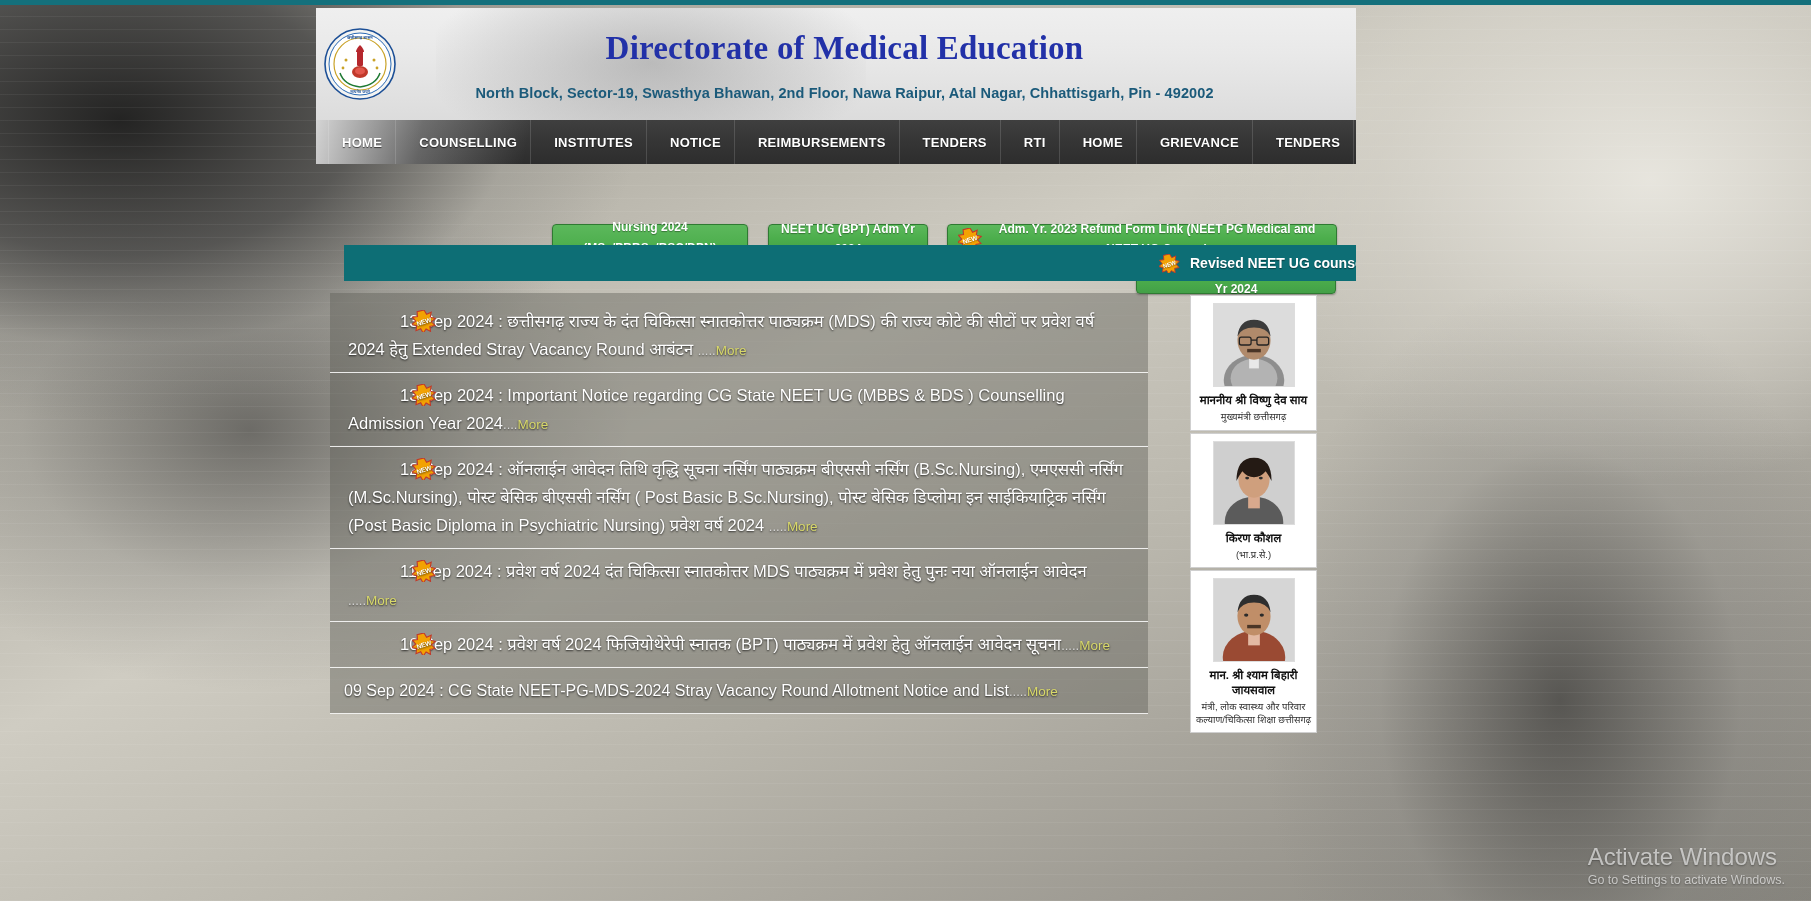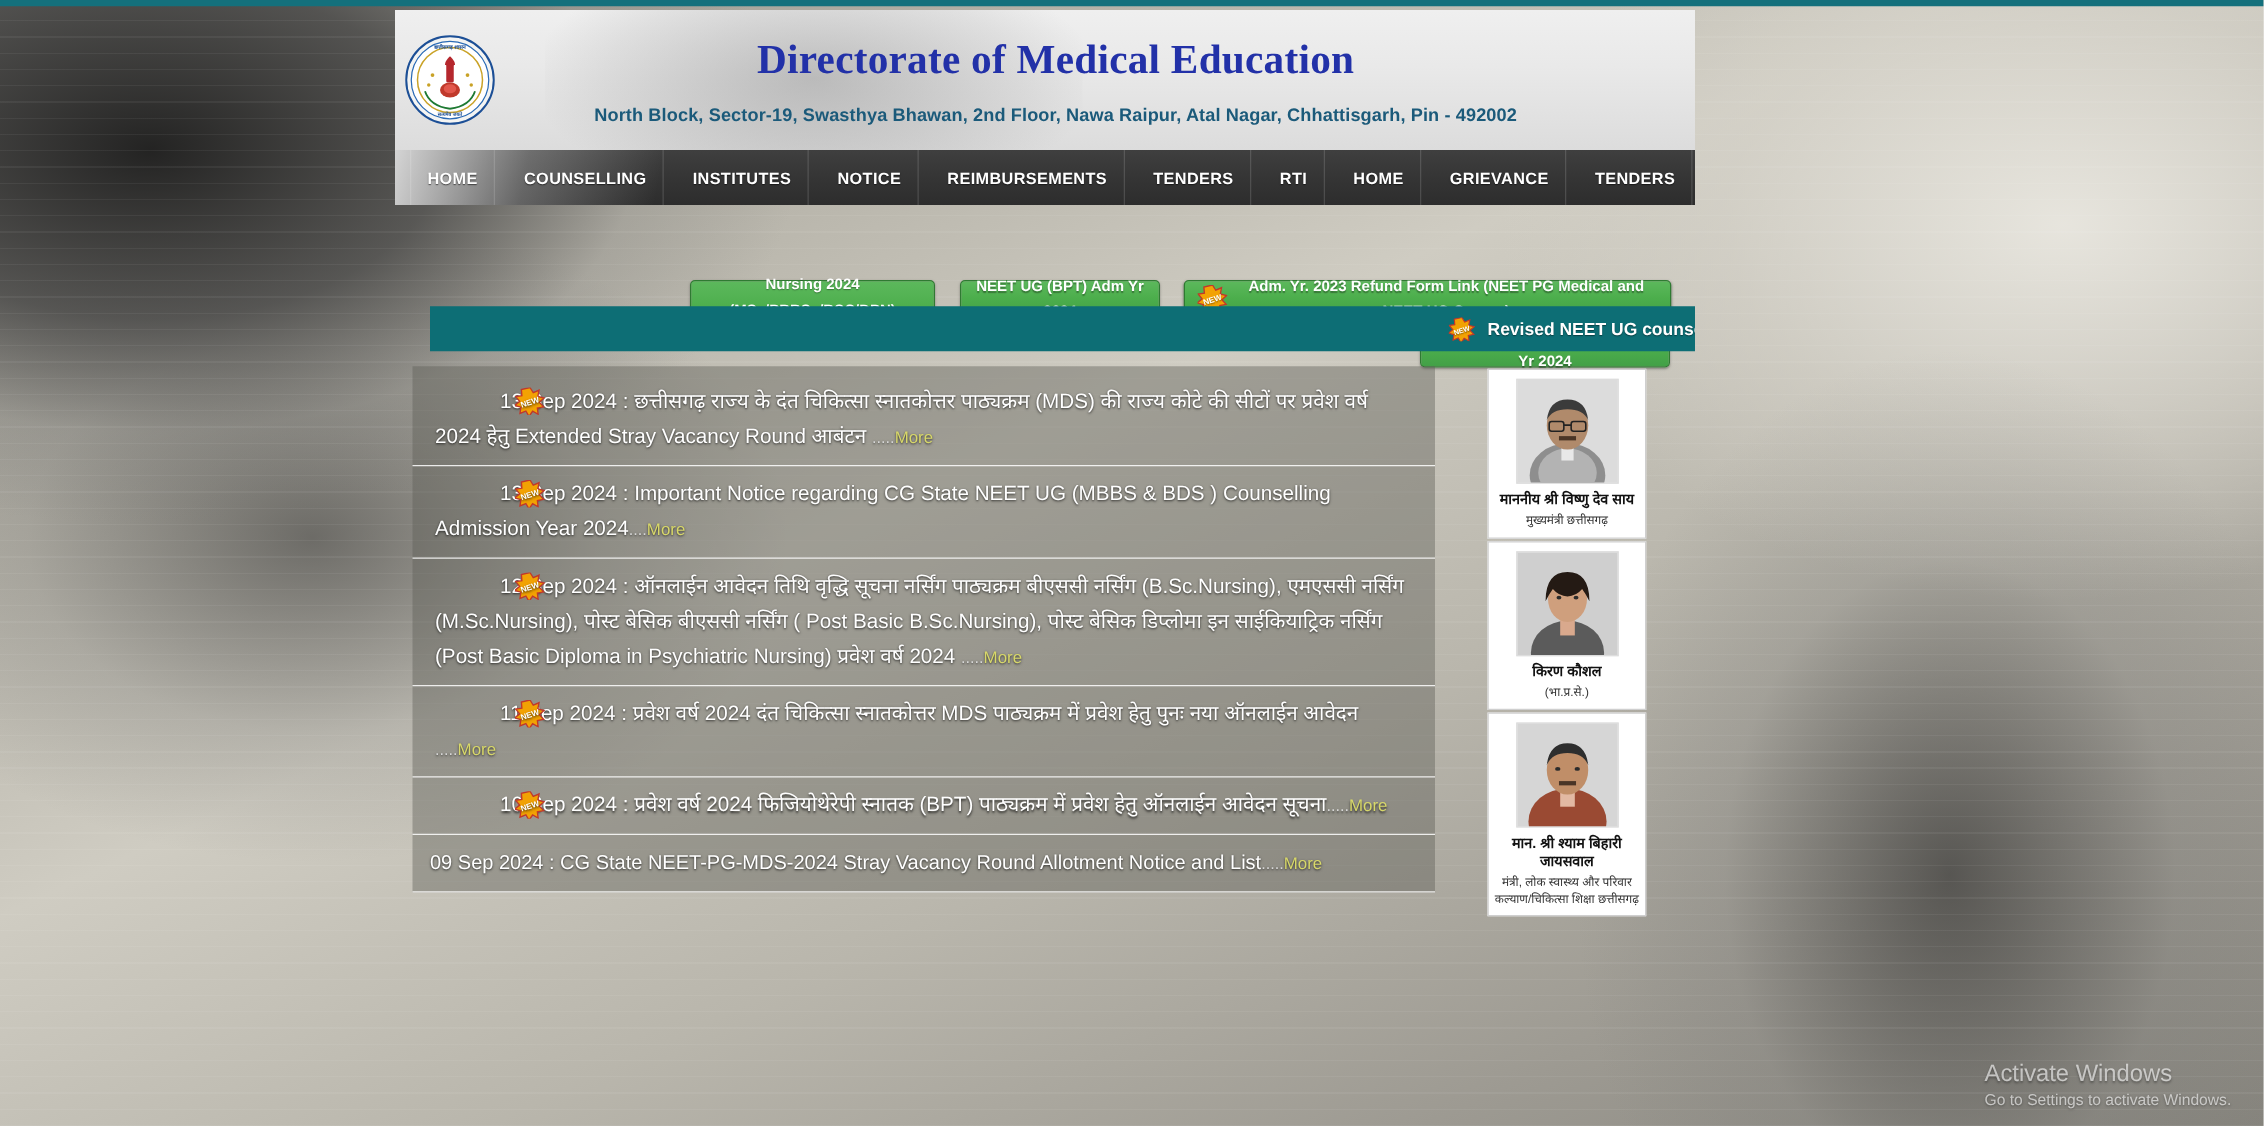--- a/index.html
+++ b/index.html
@@ -262,21 +262,21 @@
   .activate {
     position: absolute;
     right: 26px;
     bottom: 14px;
     text-align: left;
     color: rgba(255,255,255,0.62);
     text-shadow: 0 1px 2px rgba(0,0,0,0.35);
     z-index: 20;
     pointer-events: none;
   }
-  .activate-title { font-size: 19px; font-weight: normal; }
+  .activate-title { font-size: 24px; font-weight: normal; }
   .activate-sub { font-size: 12.5px; margin-top: 2px; }
 </style>
 </head>
 <body>
 
 <div id="page">
 
   <div class="top-strip"></div>
 
   <div class="site">

